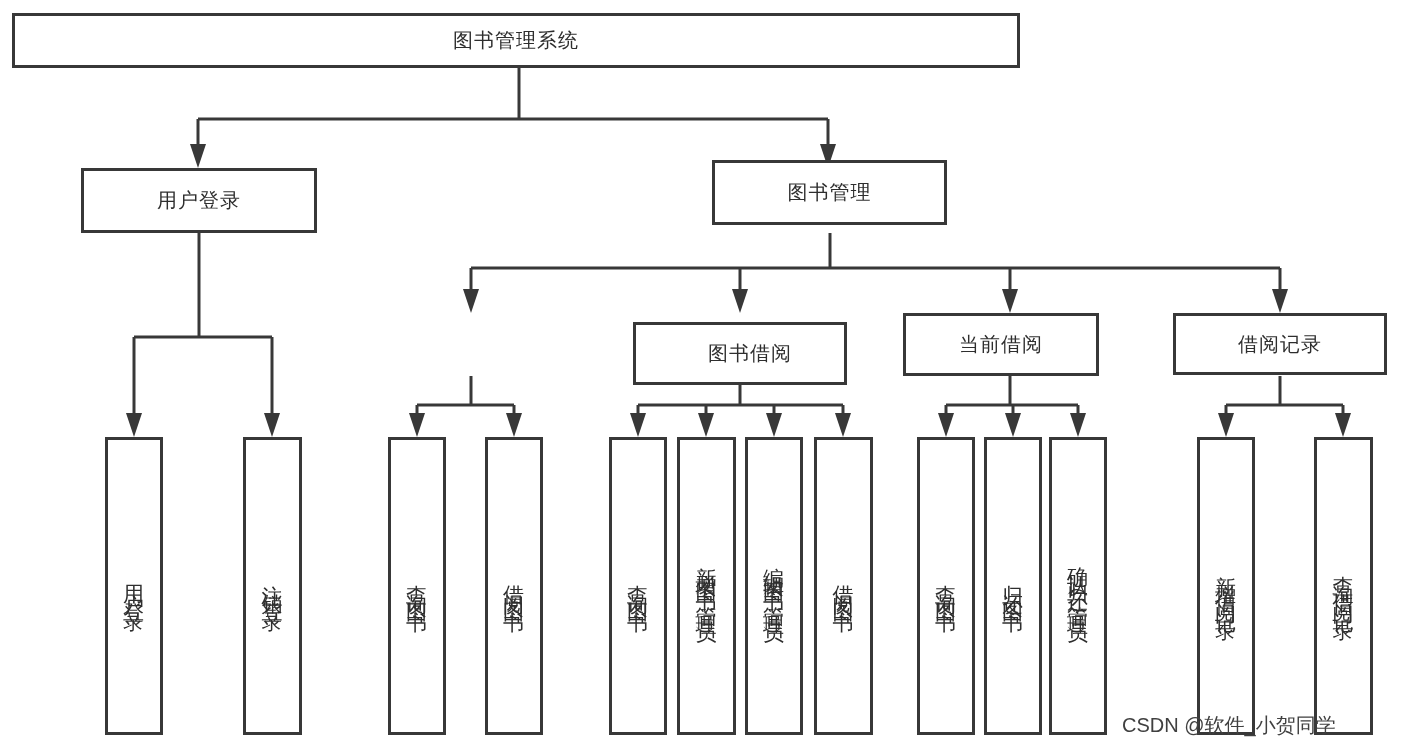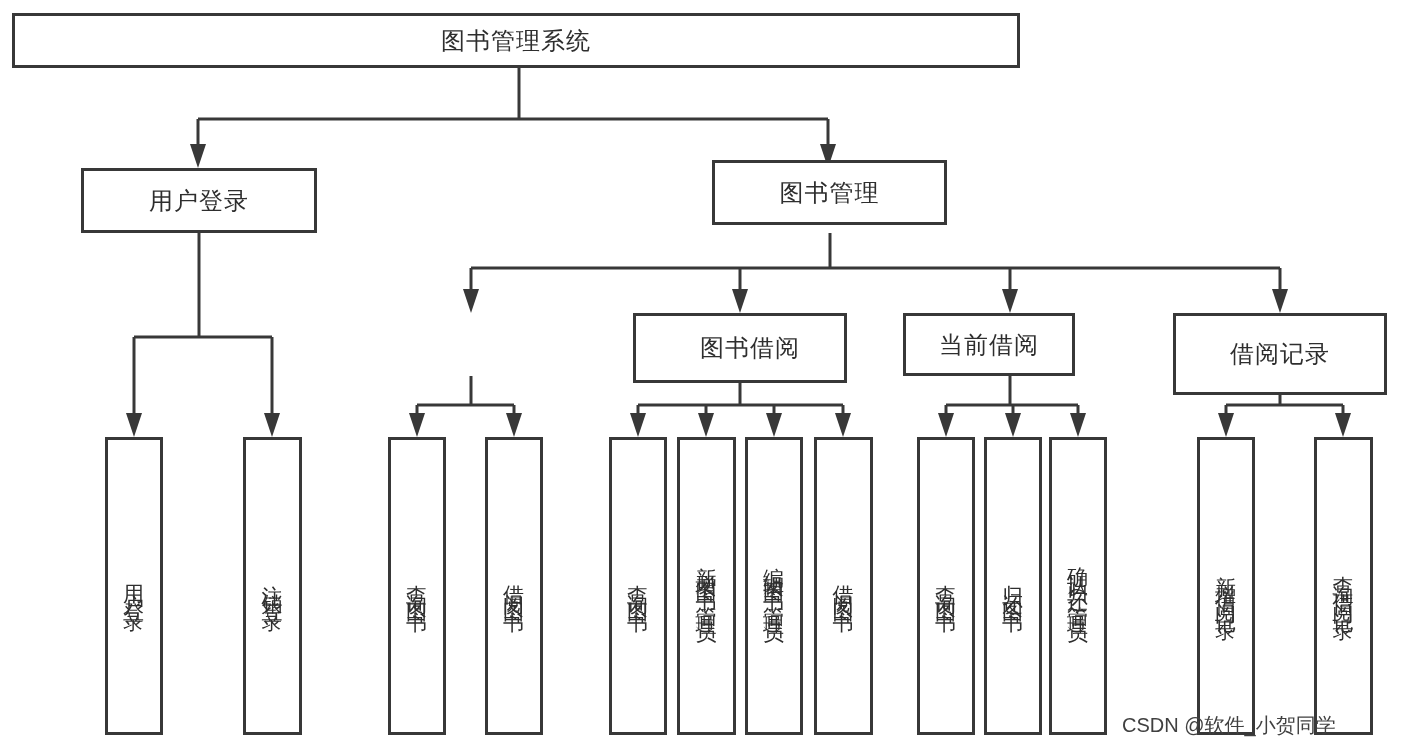--- a/index.html
+++ b/index.html
@@ -18,21 +18,21 @@
   }
   .node {
     position: absolute;
     box-sizing: border-box;
     border: 3px solid #383838;
     background: #ffffff;
     color: #2e2e2e;
     display: flex;
     align-items: center;
     justify-content: center;
-    font-size: 24px;
+    font-size: 20px;
     letter-spacing: 1px;
     white-space: nowrap;
   }
   .vnode {
     writing-mode: vertical-rl;
     text-orientation: mixed;
     font-size: 21px;
     letter-spacing: 9px;
     line-height: 1;
   }
@@ -124,23 +124,23 @@
       <polygon points="1218,413 1234,413 1226,437"></polygon>
       <polygon points="1335,413 1351,413 1343,437"></polygon>
     </g>
   </svg>
 
   <div class="node" style="left:12px; top:13px; width:1008px; height:55px;">图书管理系统</div>
 
   <div class="node" style="left:81px; top:168px; width:236px; height:65px;">用户登录</div>
   <div class="node" style="left:712px; top:160px; width:235px; height:65px;">图书管理</div>
 
-  <div class="node" style="left:633px; top:313px; width:214px; height:70px;padding-left:20px;">图书借阅</div>
-  <div class="node" style="left:903px; top:313px; width:172px; height:63px;">当前借阅</div>
-  <div class="node" style="left:1173px; top:313px; width:214px; height:82px;">借阅记录</div>
+  <div class="node" style="left:633px; top:322px; width:214px; height:63px;padding-left:20px;">图书借阅</div>
+  <div class="node" style="left:903px; top:313px; width:196px; height:63px;">当前借阅</div>
+  <div class="node" style="left:1173px; top:313px; width:214px; height:62px;">借阅记录</div>
 
   <div class="node vnode" style="left:105px; top:437px; width:58px; height:298px;">用户登录</div>
   <div class="node vnode" style="left:243px; top:437px; width:59px; height:298px;">注销登录</div>
 
   <div class="node vnode" style="left:388px; top:437px; width:58px; height:298px;">查询图书</div>
   <div class="node vnode" style="left:485px; top:437px; width:58px; height:298px;">借阅图书</div>
 
   <div class="node vnode" style="left:609px; top:437px; width:58px; height:298px;">查询图书</div>
   <div class="node vnode" style="left:677px; top:437px; width:59px; height:298px; letter-spacing:8px;">新增图书（管理员）</div>
   <div class="node vnode" style="left:745px; top:437px; width:58px; height:298px; letter-spacing:8px;">编辑图书（管理员）</div>

